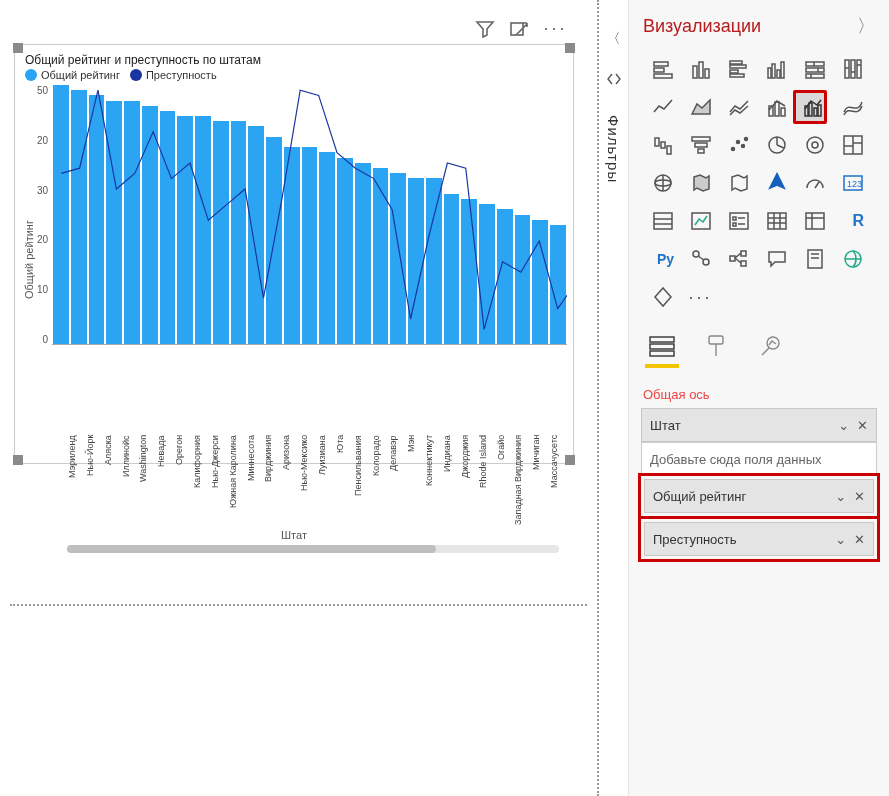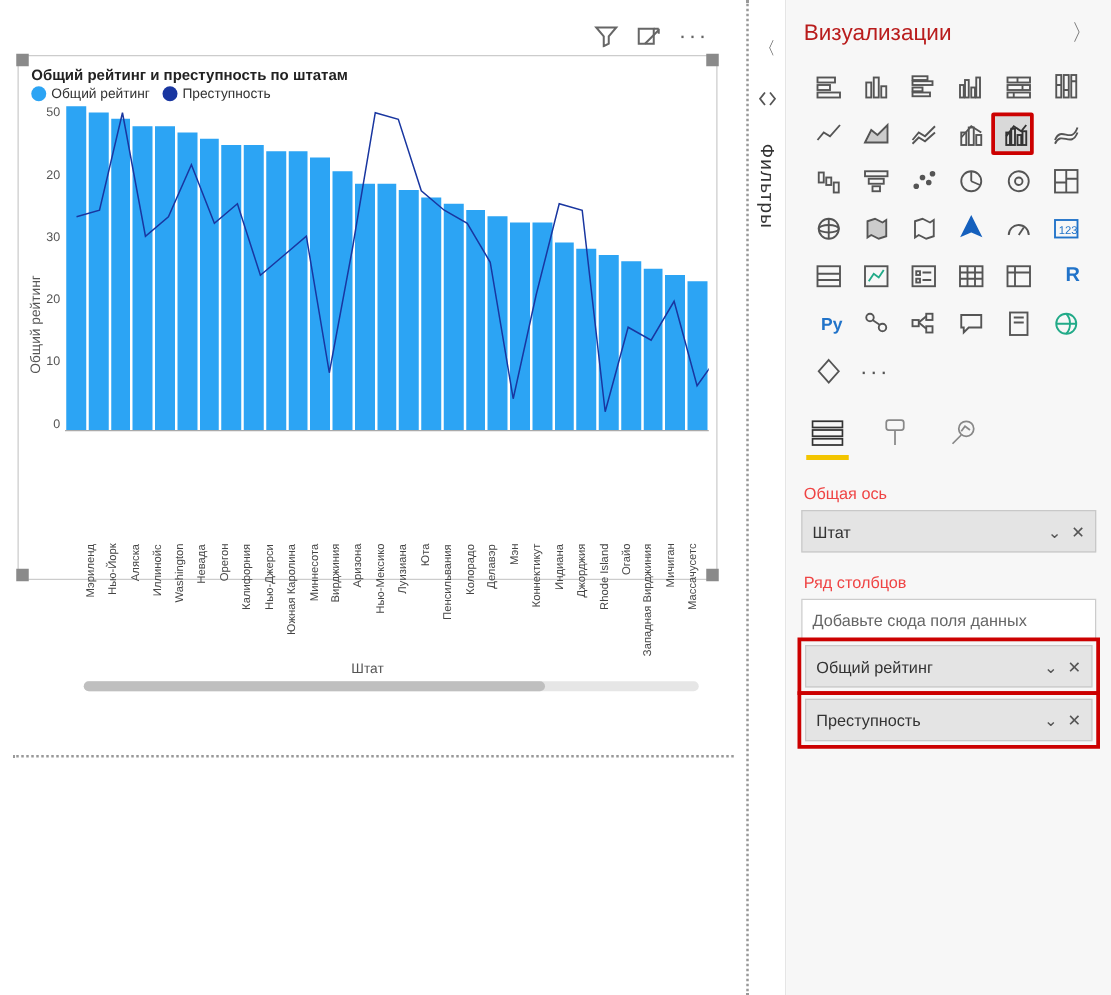--- a/index.html
+++ b/index.html
@@ -39,21 +39,21 @@
     margin-left: 4px;
     padding: 6px;
   }
   .visual-frame .corner {
     position: absolute;
     width: 10px; height: 10px;
     background: #8a8a8a;
   }
   .corner.tl{top:-2px;left:-2px} .corner.tr{top:-2px;right:-2px}
   .corner.bl{bottom:-2px;left:-2px} .corner.br{bottom:-2px;right:-2px}
-  .chart-title { font-size: 12px; font-weight: 700; color:#222; margin:2px 0 2px 4px; }
+  .chart-title { font-size: 12px; font-weight: 400; color:#222; margin:2px 0 2px 4px; }
   .legend { display:flex; gap:10px; margin-left:4px; font-size:11px; align-items:center;}
   .legend-item { display:flex; align-items:center; gap:4px; }
   .swatch-bar { width:12px;height:12px;background:#2ca4f4;border-radius:50%;}
   .swatch-line{ width:12px;height:12px;background:#1936a0;border-radius:50%;}
   .chart-body { display:flex; height:350px; margin-top:4px;}
   .ylabel { writing-mode: vertical-rl; transform: rotate(180deg); font-size:11px; text-align:center; color:#555; padding:0 2px;}
   .yaxis-ticks { display:flex; flex-direction:column; justify-content:space-between; height:260px; font-size:10px; color:#555; text-align:right; padding-right:4px;}
   .plot-area { position:relative; flex:1; display:flex; height:260px; align-items:flex-end; border-bottom:1px solid #aaa;}
   .bar { flex:1; background:#2ca4f4; margin:0 1px; }
   .line-svg { position:absolute; top:0; left:0; width:100%; height:260px; pointer-events:none;}
@@ -524,21 +524,20 @@
     <div class="field-sections">
       <div class="field-section-label">Общая ось</div>
       <div class="field-pill">
         <span>Штат</span>
         <span class="controls">
             <span>⌄</span>
             <span>✕</span>
           </span>
       </div>
 
-      <div class="field-section-label">Ряд столбцов</div>
       <div class="field-well">
         <span>Добавьте сюда поля данных</span>
       </div>
 
       <div class="red-box">
         <div class="field-pill">
           <span>Общий рейтинг</span>
           <span class="controls">
               <span>⌄</span>
               <span>✕</span>

